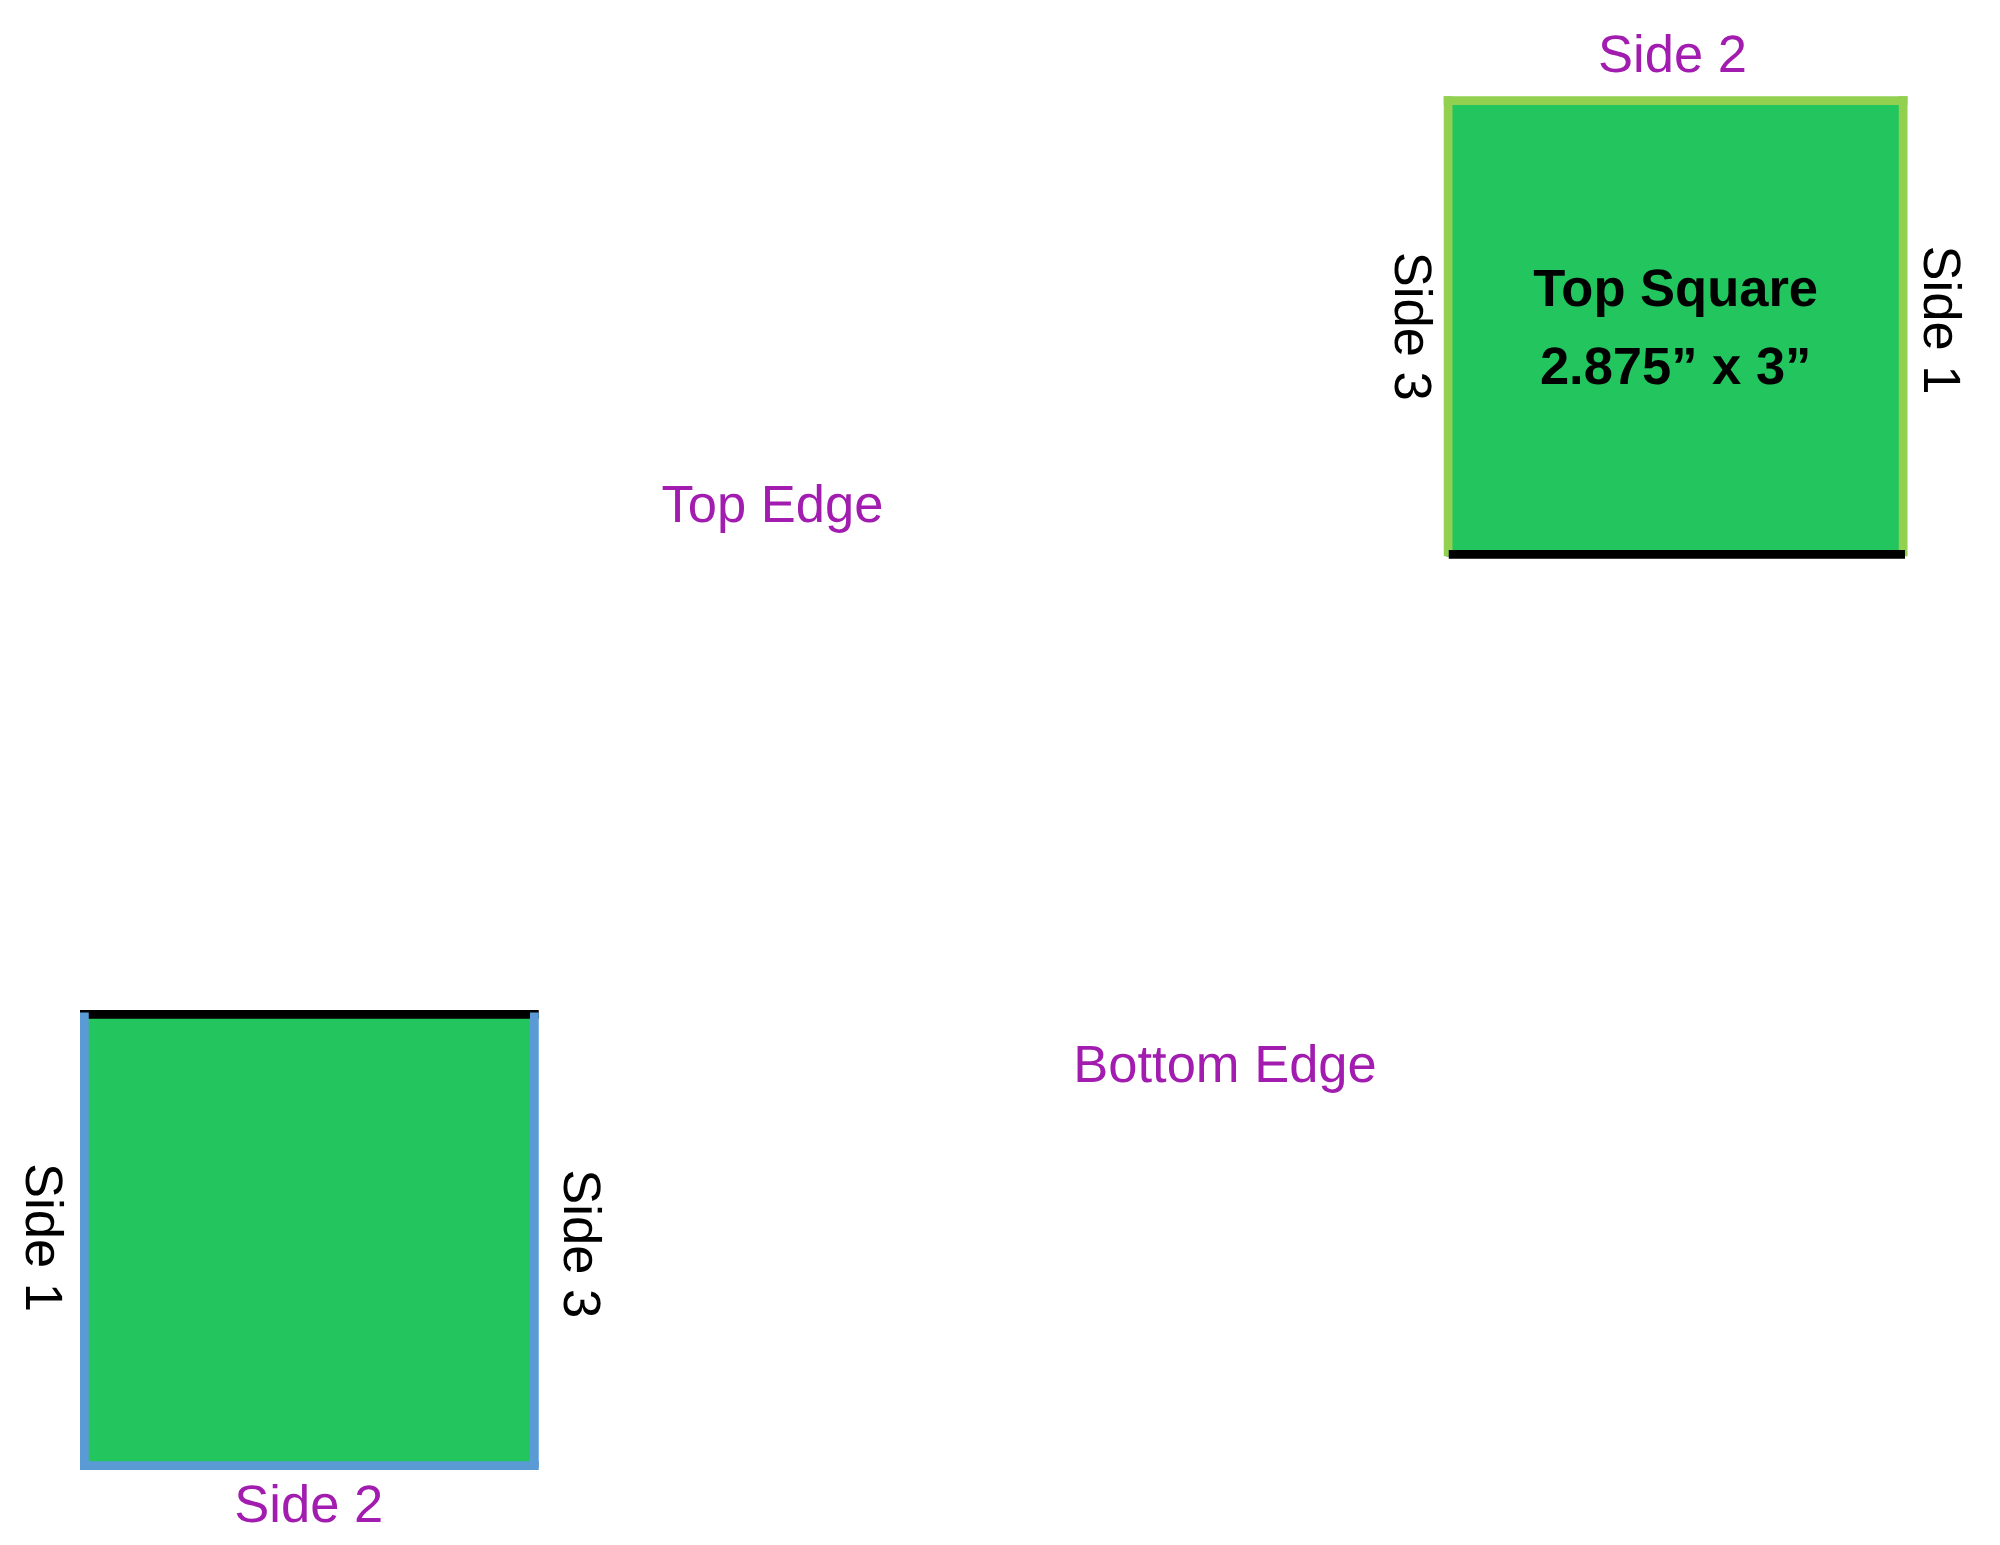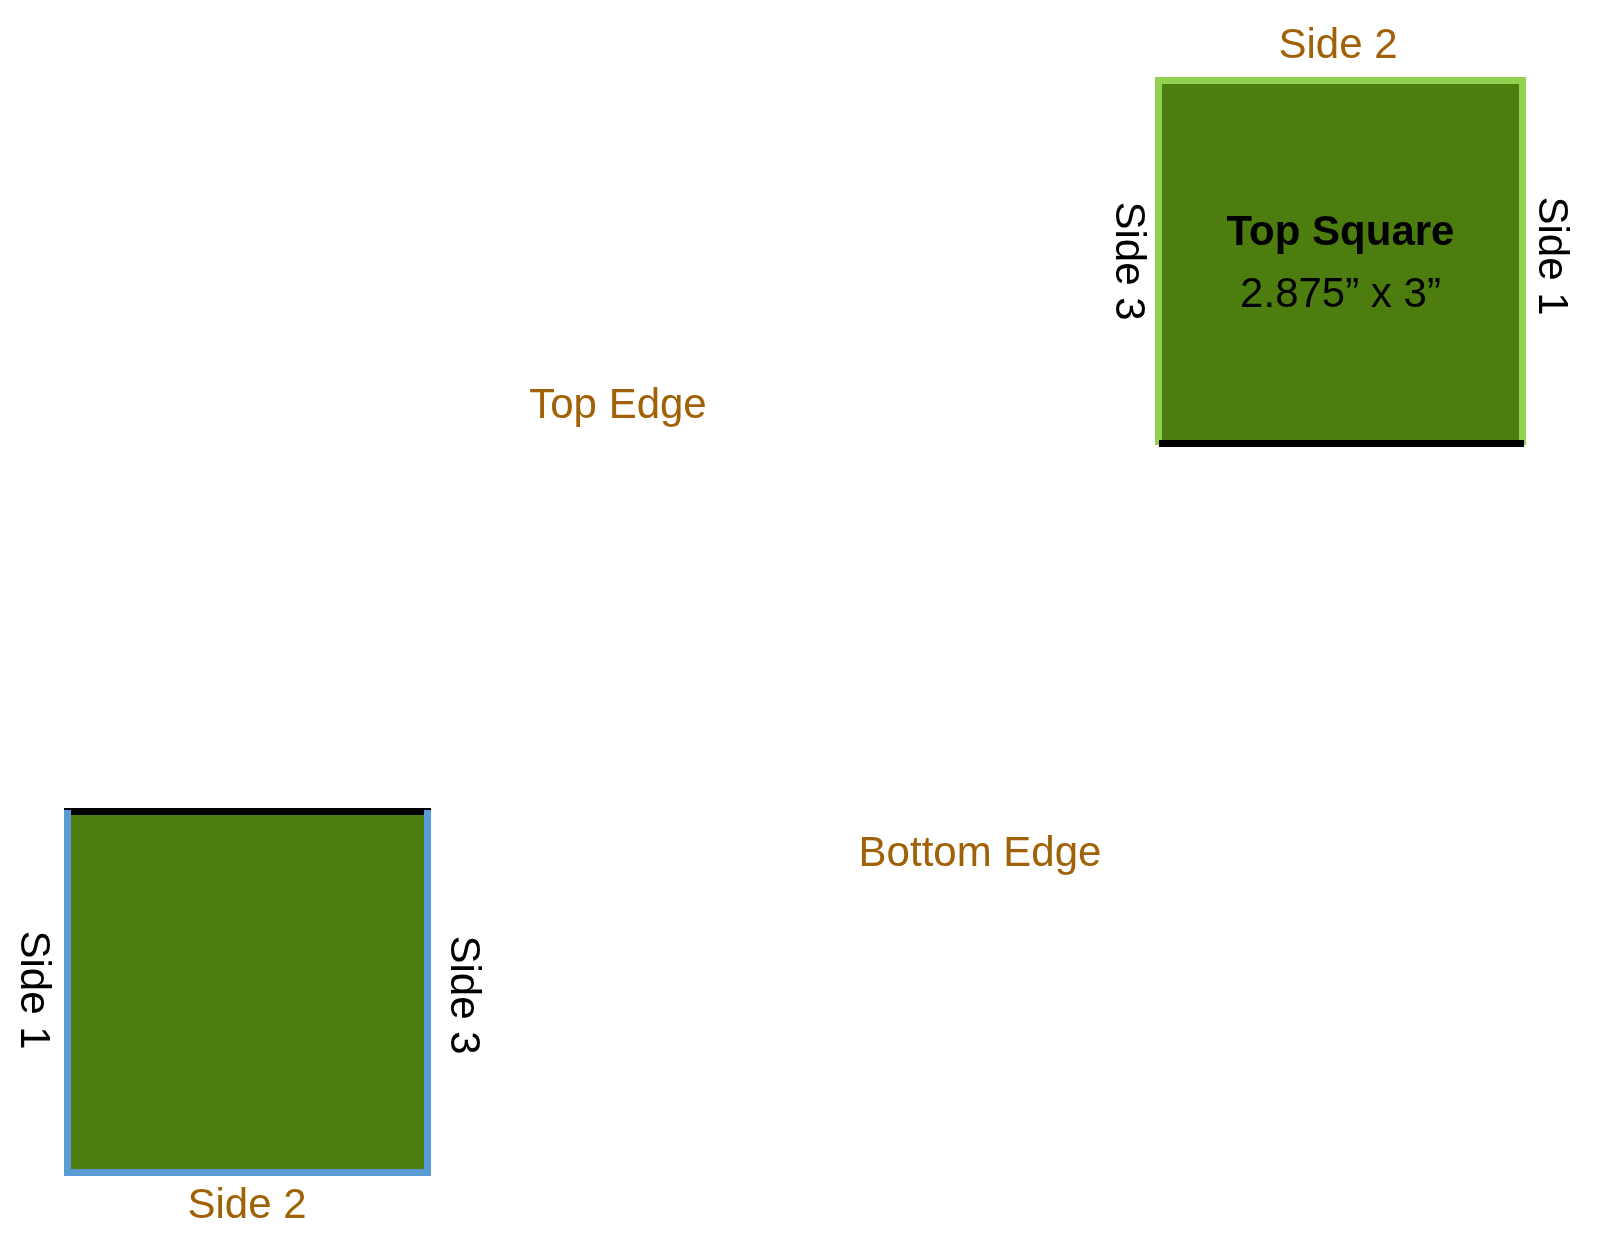--- a/index.html
+++ b/index.html
@@ -14,21 +14,21 @@
     background: var(--background, #fff);
     font-family: "Liberation Sans", "DejaVu Sans", sans-serif;
     color: var(--text, #000);
     overflow: hidden;
   }
   
   .shape {
     position: absolute;
     border: 2px solid #0d0d0d;
     box-sizing: border-box;
-    background: #4d7c0f;
+    background: #22c55e;
   }
   #top-square    { left: 1157px; top: 79px;  width: 367px; height: 366px; }
   #main-rect     { left: 66px;   top: 445px; width: 1458px; height: 365px; }
   #bottom-square { left: 66px;   top: 810px; width: 363px; height: 364px; }
 
   
   .edge { position: absolute; }
   .green { background: var(--green-edge, #92D050); }
   .red   { background: var(--red-edge, #FF0000); }
   .blue  { background: var(--blue-edge, #5B9BD5); }
@@ -52,21 +52,21 @@
   #bottom-square .e-right  { right: -4px; top: -2px; bottom: -2px; width: 7px; }
   #bottom-square .e-bottom { left: -4px; right: -4px; bottom: -4px; height: 7px; }
 
   
   .label {
     position: absolute;
     transform: translate(-50%, -50%);
     font-size: 42px;
     line-height: 1.1;
     white-space: nowrap;
-    color: #a16207;
+    color: #a21caf;
   }
   .v-label {
     position: absolute;
     transform: translate(-50%, -50%);
     font-size: 42px;
     white-space: nowrap;
     writing-mode: vertical-rl;
     text-orientation: mixed;
     color: #000;
   }
@@ -78,21 +78,21 @@
     text-align: center;
     white-space: nowrap;
   }
   .shape-title {
     font-size: 42px;
     font-weight: bold;
     margin-bottom: 14px;
   }
   .shape-dims {
     font-size: 42px;
-    font-weight: normal;
+    font-weight: bold;
   }
 </style>
 </head>
 <body>
 
 <div class="canvas">
 
   <div class="shape" id="top-square">
     <div class="edge green e-top"></div>
     <div class="edge green e-left"></div>

